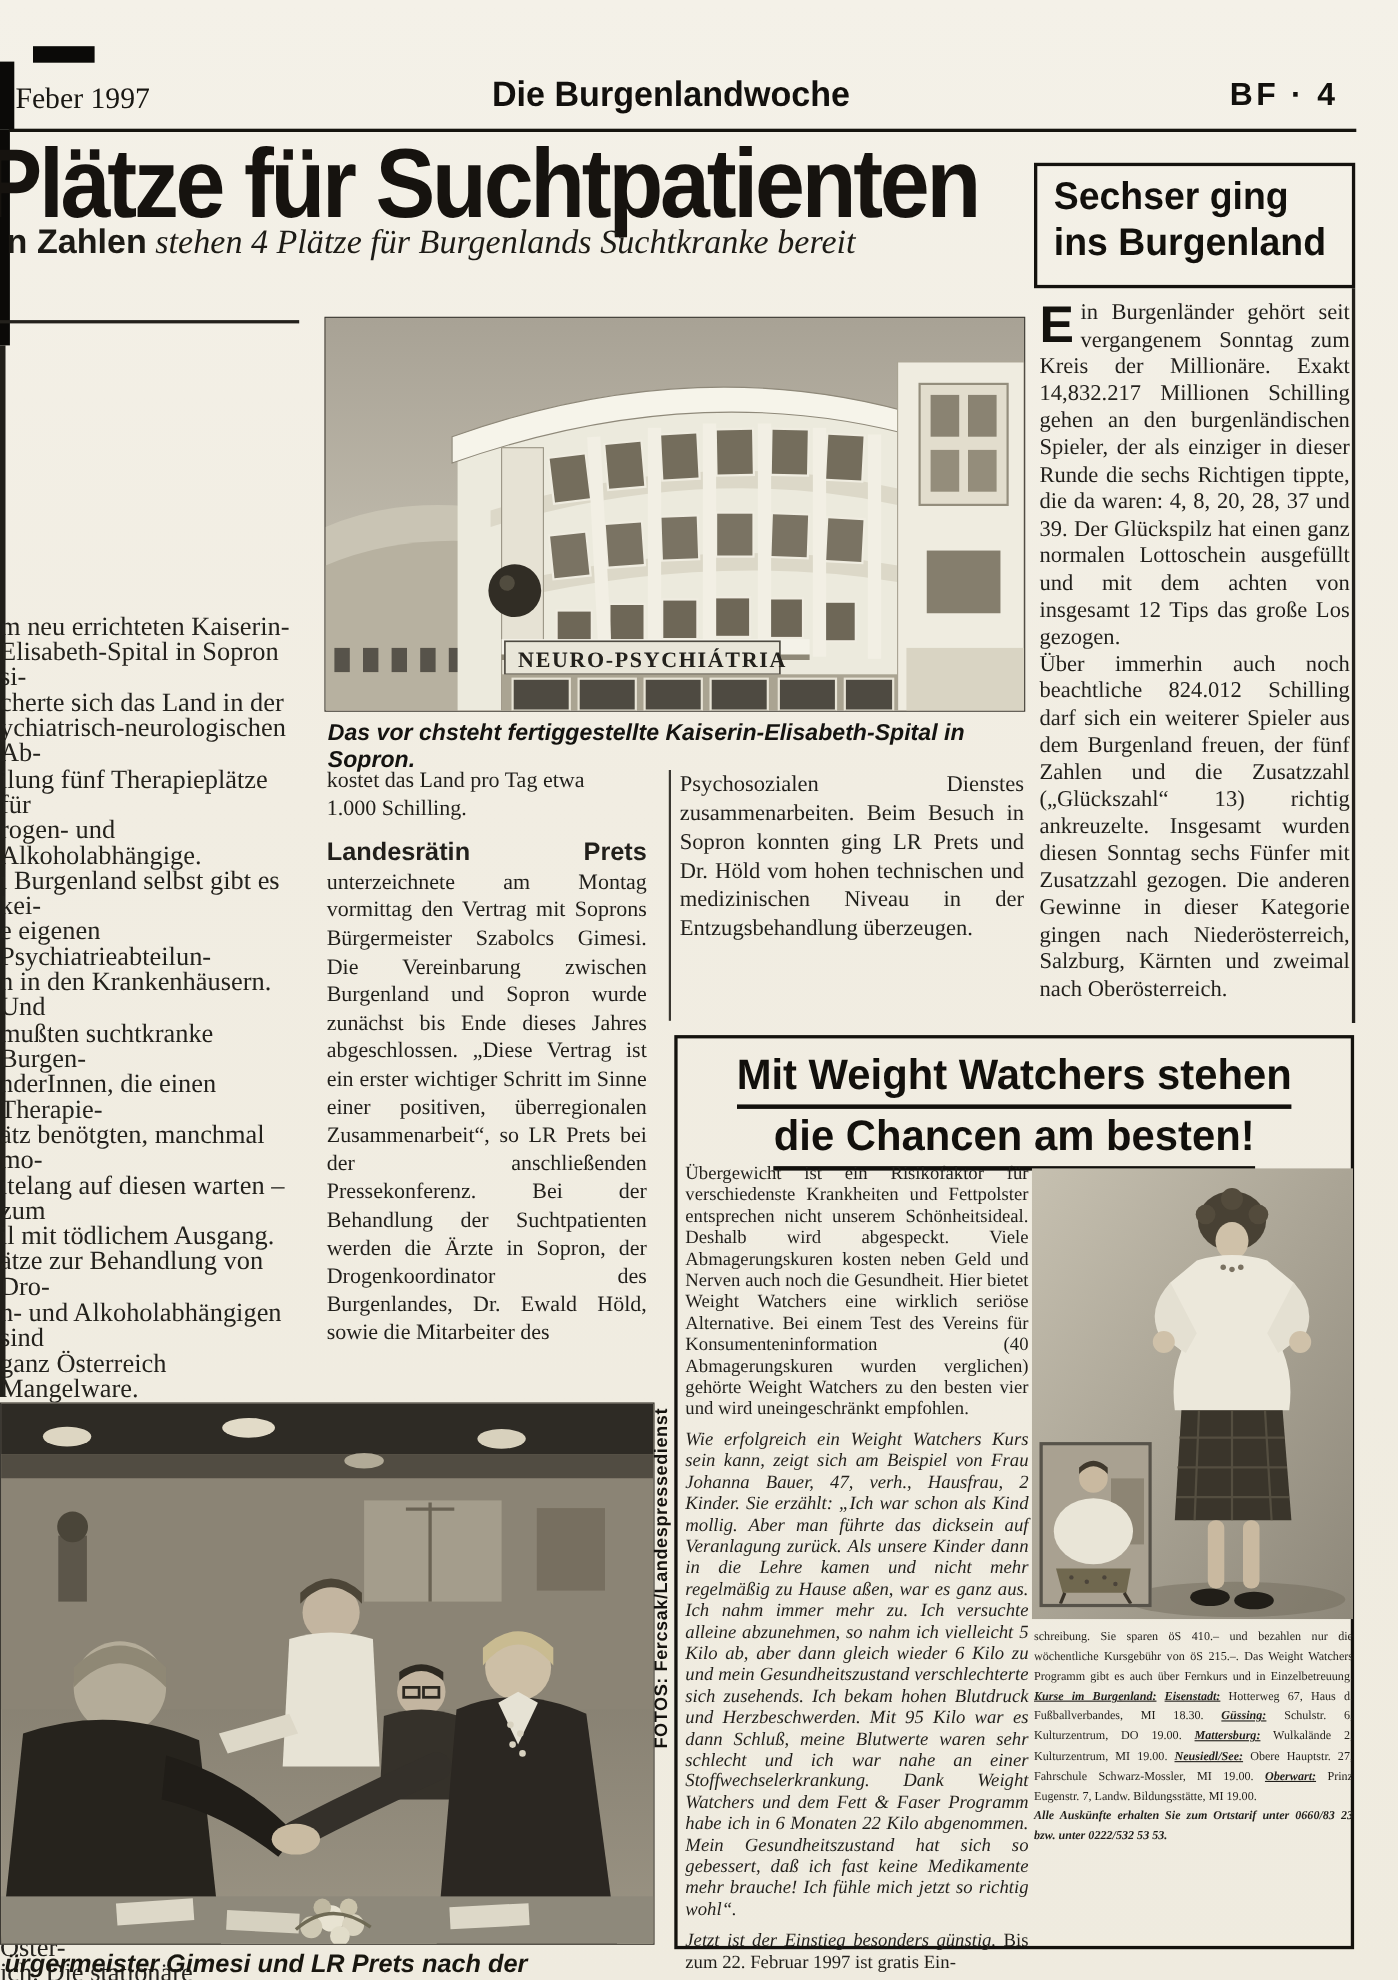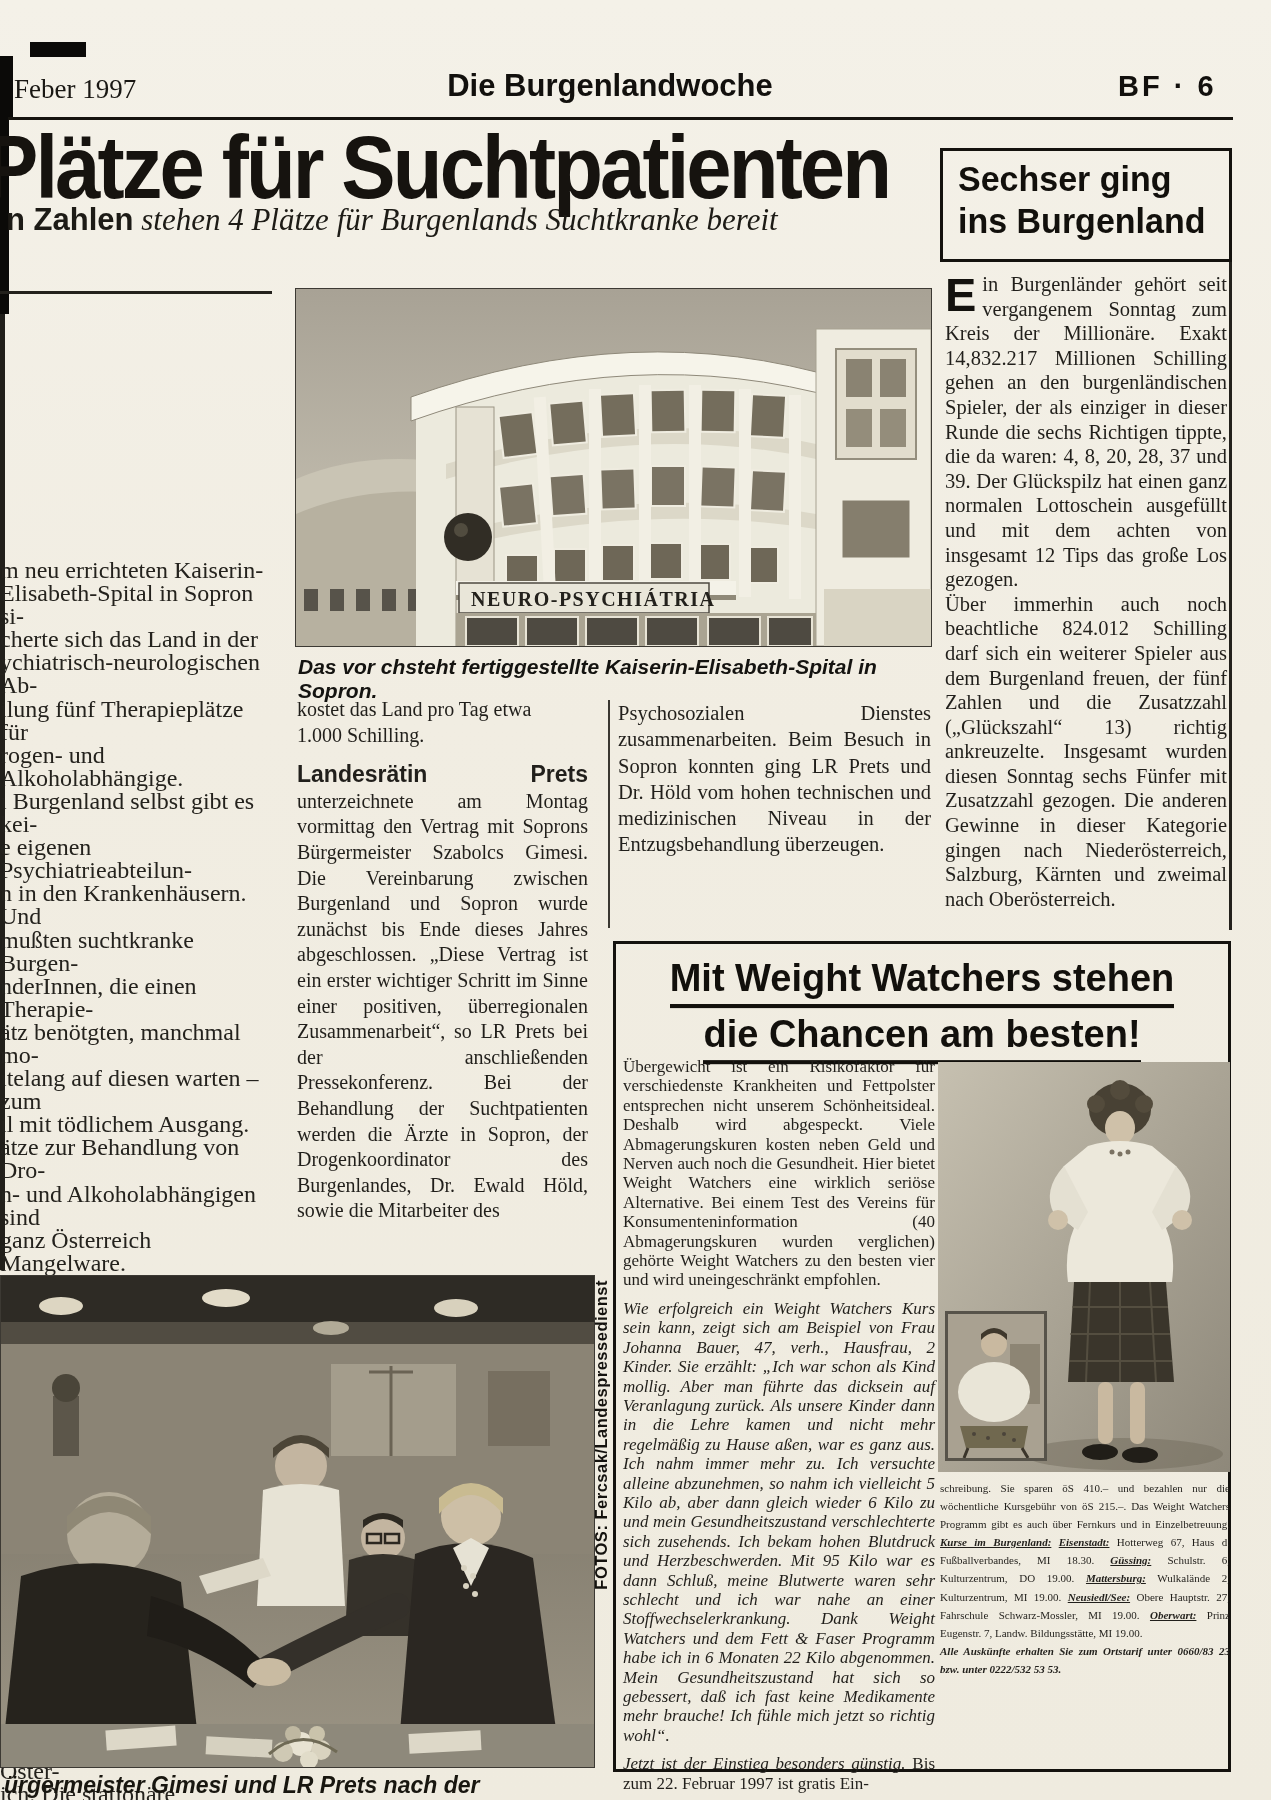--- a/index.html
+++ b/index.html
@@ -63,21 +63,21 @@
 
 <div id="page">
 
   <div class="abs bar" style="left:30px;top:42px;width:56px;height:15px;"></div>
   <div class="abs bar" style="left:0;top:56px;width:13px;height:62px;"></div>
   <div class="abs bar" style="left:0;top:118px;width:9px;height:196px;"></div>
   <div class="abs" style="left:0;top:314px;width:5px;height:956px;background:#211f1a;"></div>
 
   <div class="abs hdr-date serif">Feber 1997</div>
   <div class="abs hdr-title sans">Die Burgenlandwoche</div>
-  <div class="abs hdr-page sans">BF · 6</div>
+  <div class="abs hdr-page sans">BF · 4</div>
   <div class="abs hdr-rule"></div>
 
   <div class="abs headline sans">Plätze für Suchtpatienten</div>
   <div class="abs subhead"><b>n Zahlen</b><i> stehen 4 Plätze für Burgenlands Suchtkranke bereit</i></div>
 
   <div class="abs intro-rule"></div>
   <div class="abs col1 pre">m neu errichteten Kaiserin-
 Elisabeth-Spital in Sopron si-
 cherte sich das Land in der
 ychiatrisch-neurologischen Ab-

